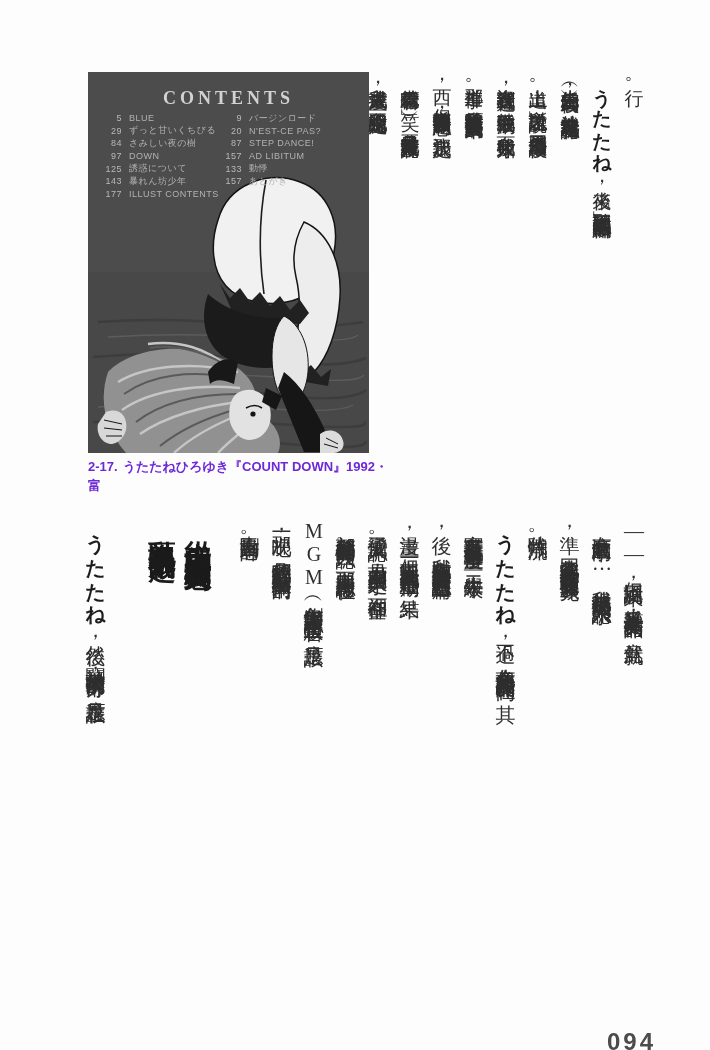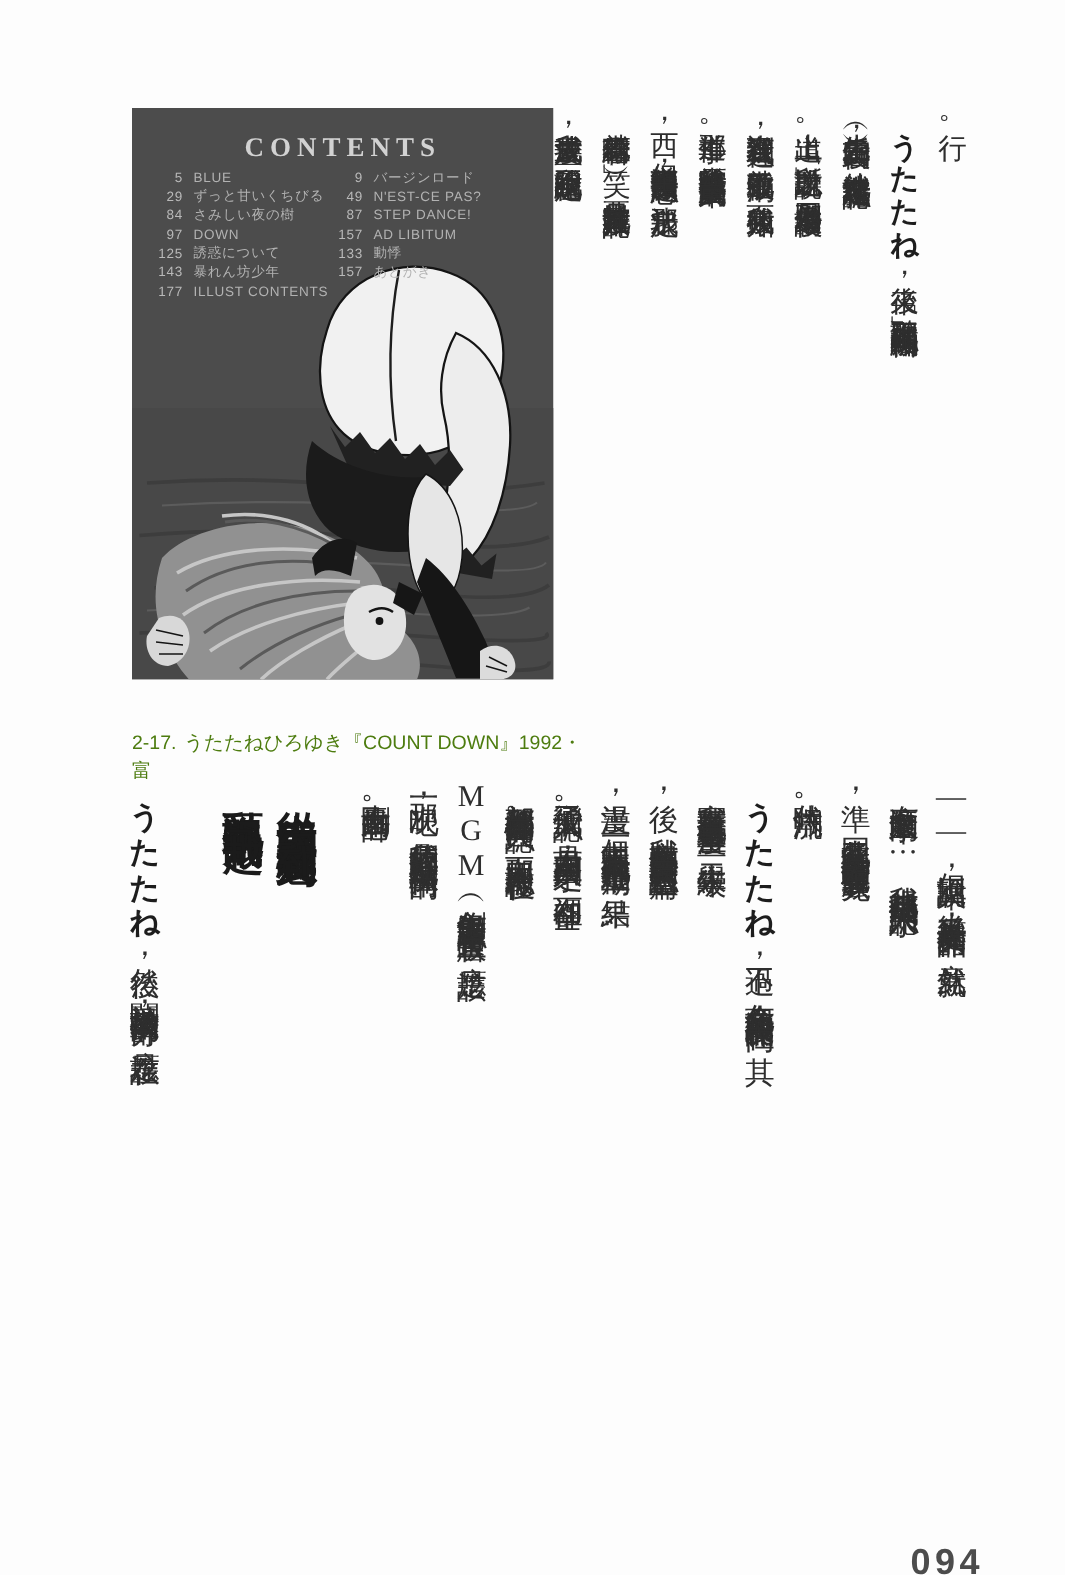--- a/index.html
+++ b/index.html
@@ -21,21 +21,21 @@
   .toc-left  { left:12px; }
   .toc-right { left:132px; }
   .toc-row { display:flex; height:12.6px; align-items:center; }
   .toc-num { width:22px; text-align:right; font-size:9px; color:#b9b9b9; letter-spacing:0.5px; }
   .toc-title { margin-left:7px; font-size:9px; color:#b2b2b2; letter-spacing:0.5px; white-space:nowrap; }
 
   
   .caption {
     position:absolute; left:88px; top:457px; width:306px;
     font-family:"Liberation Sans","DejaVu Sans",sans-serif;
-    font-size:13px; line-height:19px; font-weight:normal; color:#4d7c0f;margin-top:28px;
+    font-size:13px; line-height:19px; font-weight:bold; color:#6d28d9;
   }
   .cap-label { margin-right:5px; }
 
   
   .vblock {
     position:absolute; writing-mode:vertical-rl; text-orientation:upright;
     color:#2e2e2e;
   }
   .vblock p { margin:0; }
   .v19 p { line-height:32px; font-size:19px; letter-spacing:0.6px; }
@@ -172,21 +172,21 @@
           <span class="toc-title">ILLUST CONTENTS</span>
         </div>
     </div>
 
     <div class="toc toc-right">
       <div class="toc-row">
           <span class="toc-num">9</span>
           <span class="toc-title">バージンロード</span>
         </div>
       <div class="toc-row">
-          <span class="toc-num">49</span>
+          <span class="toc-num">20</span>
           <span class="toc-title">N'EST-CE PAS?</span>
         </div>
       <div class="toc-row">
           <span class="toc-num">87</span>
           <span class="toc-title">STEP DANCE!</span>
         </div>
       <div class="toc-row">
           <span class="toc-num">157</span>
           <span class="toc-title">AD LIBITUM</span>
         </div>

